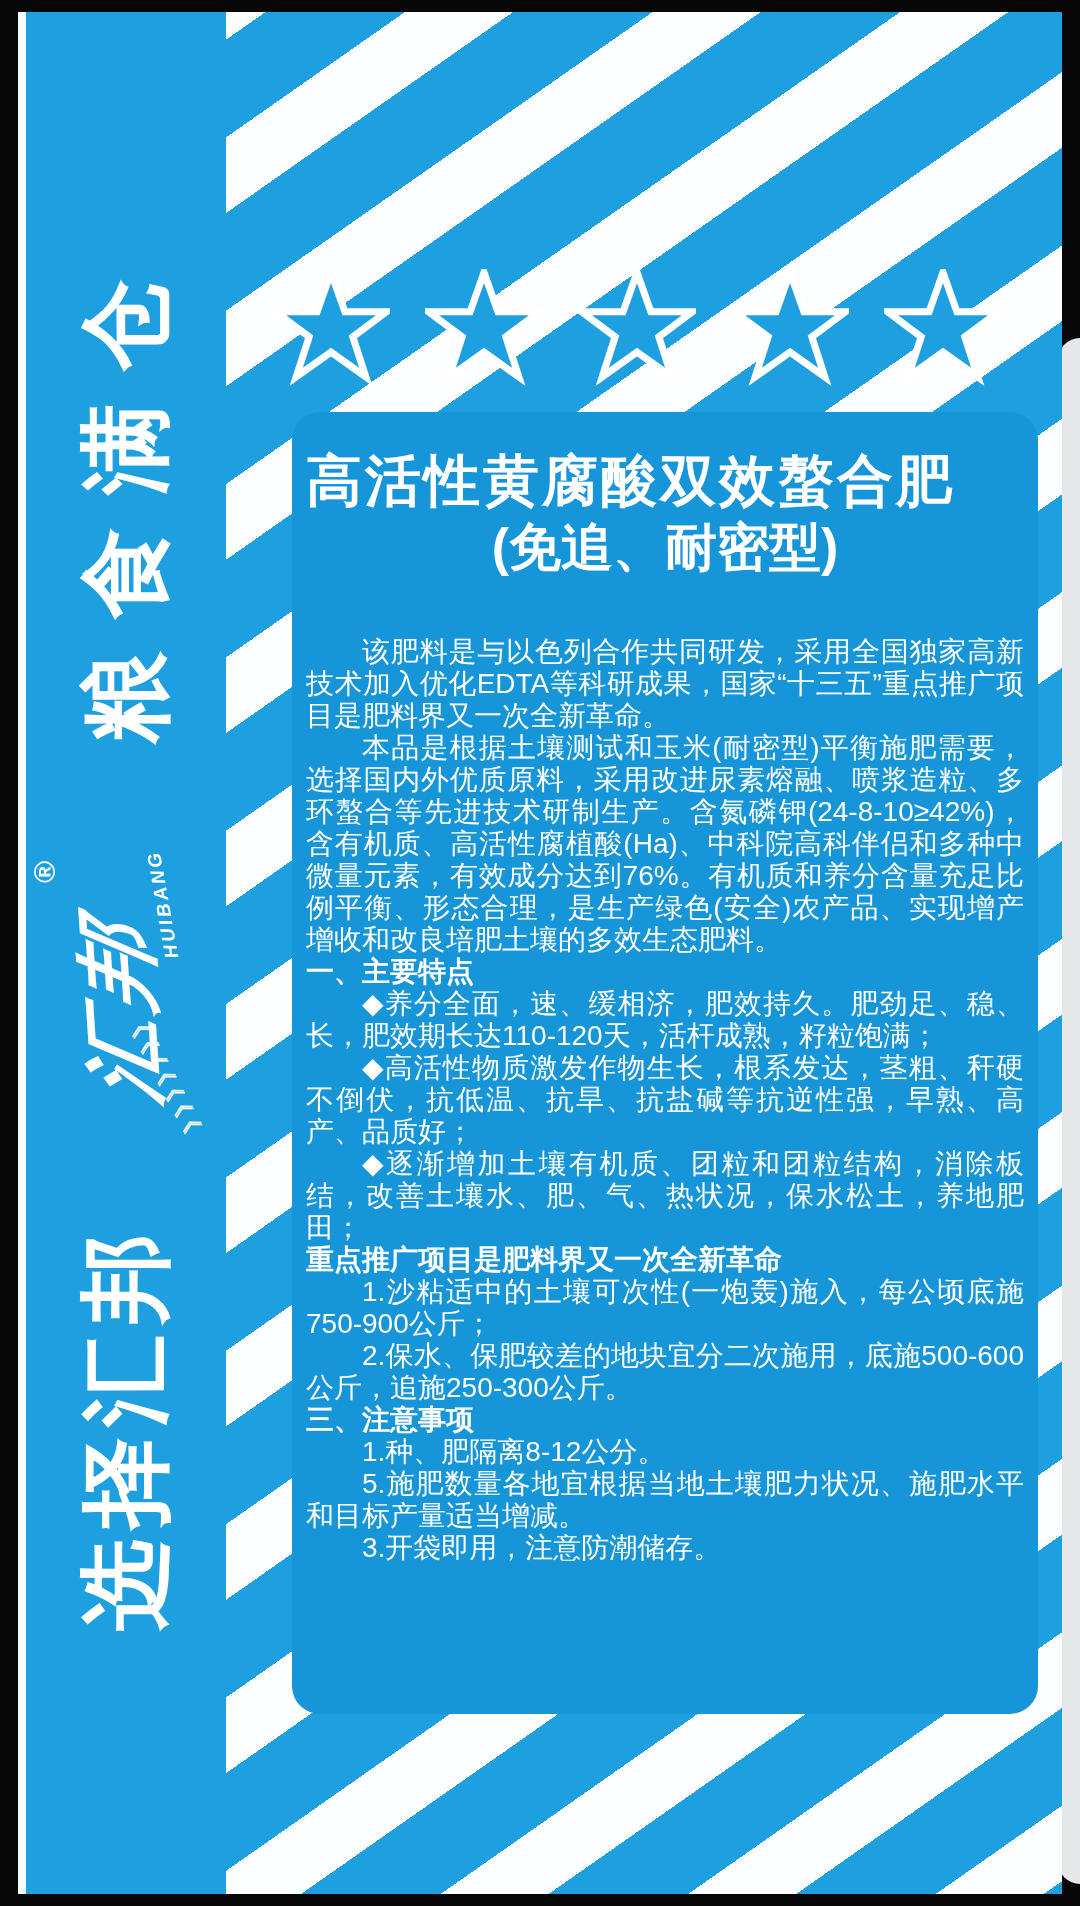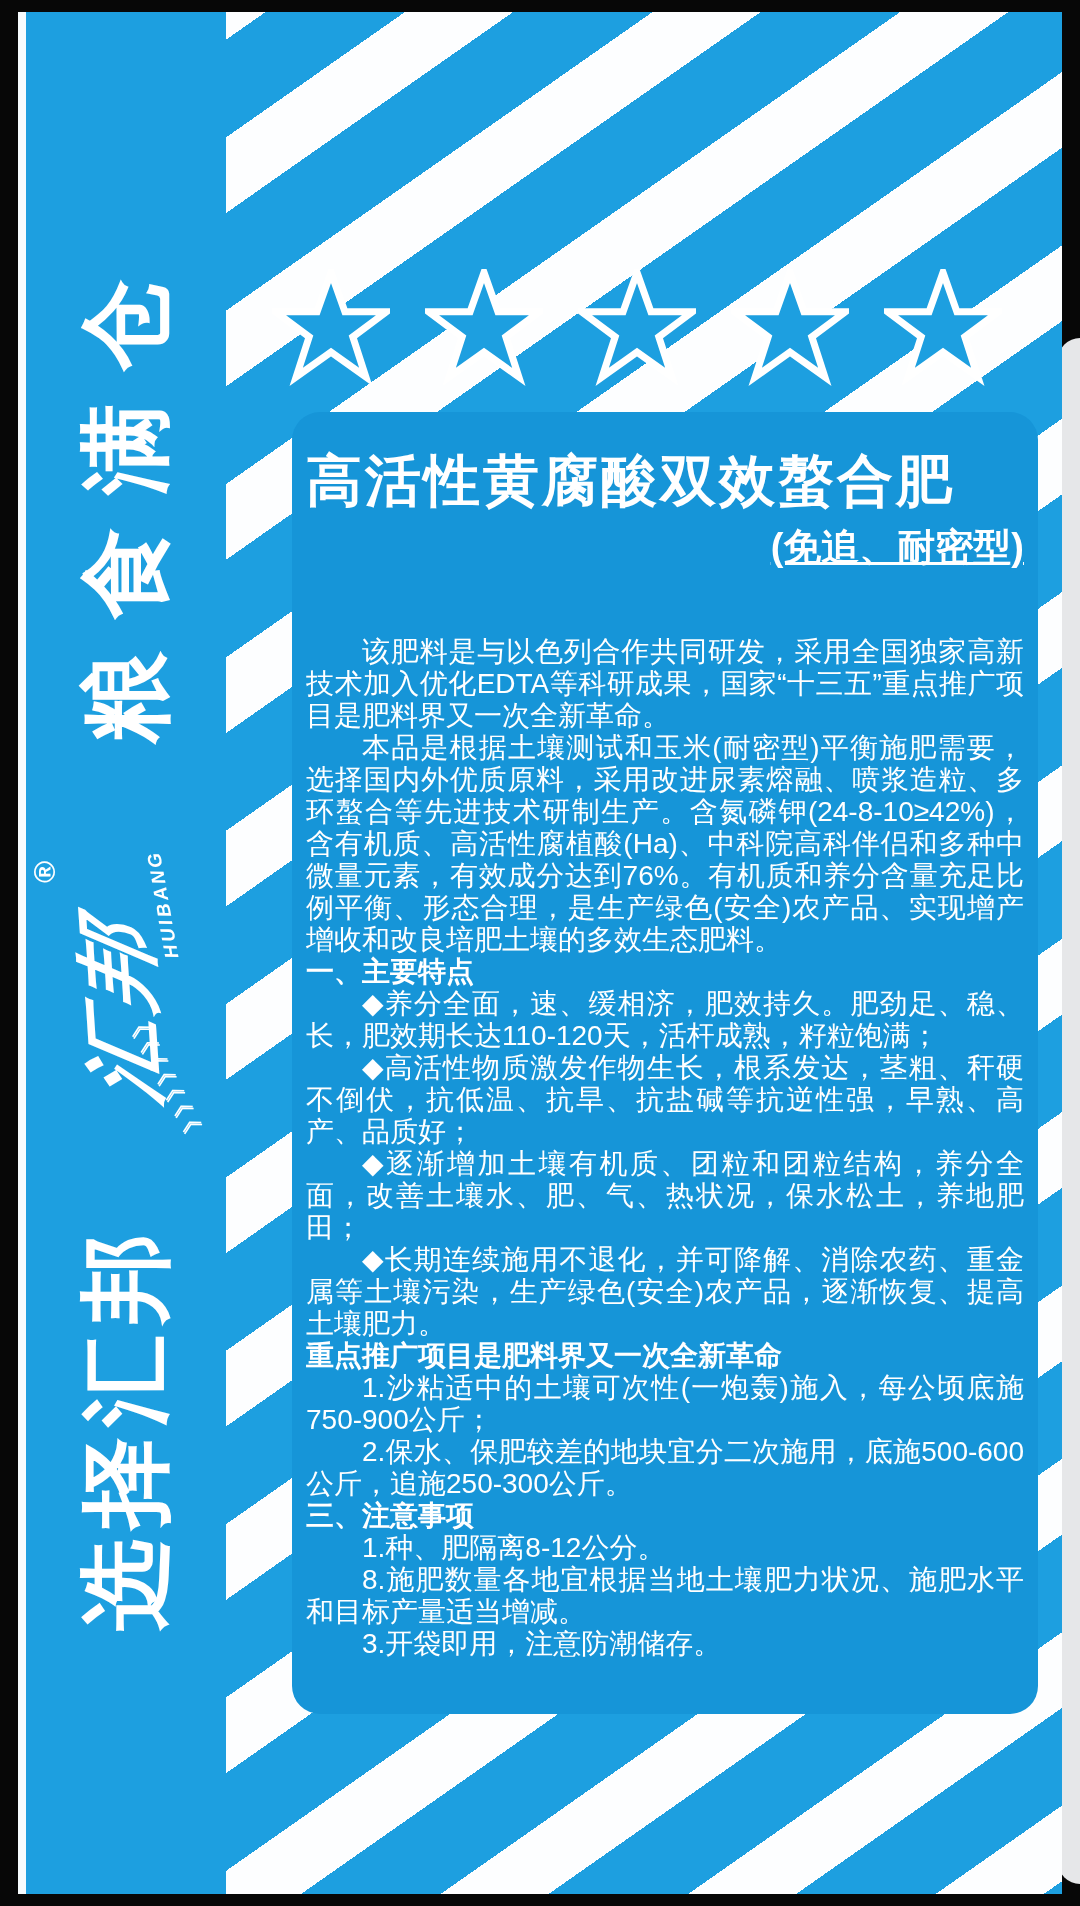--- a/index.html
+++ b/index.html
@@ -53,21 +53,21 @@
   
   .panel{
     position:absolute;left:274px;top:400px;width:746px;height:1302px;
     background:#1695d8;border-radius:28px;box-sizing:border-box;
     padding:34px 14px 0 14px;color:#fff;
   }
   .title{
     text-align:left;font-size:56px;line-height:70px;font-weight:900;
     letter-spacing:3px;white-space:nowrap;
   }
-  .subtitle{text-align:right;font-size:38px;line-height:50px;font-weight:900;margin-top:6px;text-decoration:underline;}
+  .subtitle{text-align:center;font-size:52px;line-height:50px;font-weight:900;margin-top:6px;}
   .body{margin-top:64px;font-size:28px;line-height:32px;text-align:justify;}
   .body p{margin:0;padding:0;}
   .ind{text-indent:2em;}
   .hd{font-weight:900;}
 </style>
 </head>
 <body>
 
 <div id="stage">
 
@@ -109,26 +109,25 @@
 
     <div class="panel">
       <div class="title">高活性黄腐酸双效螯合肥</div>
       <div class="subtitle">(免追、耐密型)</div>
       <div class="body">
         <p class="ind">该肥料是与以色列合作共同研发，采用全国独家高新技术加入优化EDTA等科研成果，国家“十三五”重点推广项目是肥料界又一次全新革命。</p>
         <p class="ind">本品是根据土壤测试和玉米(耐密型)平衡施肥需要，选择国内外优质原料，采用改进尿素熔融、喷浆造粒、多环螯合等先进技术研制生产。含氮磷钾(24-8-10≥42%)，含有机质、高活性腐植酸(Ha)、中科院高科伴侣和多种中微量元素，有效成分达到76%。有机质和养分含量充足比例平衡、形态合理，是生产绿色(安全)农产品、实现增产增收和改良培肥土壤的多效生态肥料。</p>
         <p class="hd">一、主要特点</p>
         <p class="ind">◆养分全面，速、缓相济，肥效持久。肥劲足、稳、长，肥效期长达110-120天，活杆成熟，籽粒饱满；</p>
         <p class="ind">◆高活性物质激发作物生长，根系发达，茎粗、秆硬不倒伏，抗低温、抗旱、抗盐碱等抗逆性强，早熟、高产、品质好；</p>
-        <p class="ind">◆逐渐增加土壤有机质、团粒和团粒结构，养分全面，改善土壤水、肥、气、热状况，保水松土，养地肥田；</p>
-        <p class="ind">◆长期连续施用不退化，并可降解、消除农药、重金属等土壤污染，生产绿色(安全)农产品，逐渐恢复、提高土壤肥力。</p>
+        <p class="ind">◆逐渐增加土壤有机质、团粒和团粒结构，消除板结，改善土壤水、肥、气、热状况，保水松土，养地肥田；</p>
         <p class="hd">重点推广项目是肥料界又一次全新革命</p>
         <p class="ind">1.沙粘适中的土壤可次性(一炮轰)施入，每公顷底施750-900公斤；</p>
         <p class="ind">2.保水、保肥较差的地块宜分二次施用，底施500-600公斤，追施250-300公斤。</p>
         <p class="hd">三、注意事项</p>
         <p class="ind">1.种、肥隔离8-12公分。</p>
-        <p class="ind">8.施肥数量各地宜根据当地土壤肥力状况、施肥水平和目标产量适当增减。</p>
+        <p class="ind">5.施肥数量各地宜根据当地土壤肥力状况、施肥水平和目标产量适当增减。</p>
         <p class="ind">3.开袋即用，注意防潮储存。</p>
       </div>
     </div>
   </div>
 
 </div>
 
 </body></html>

